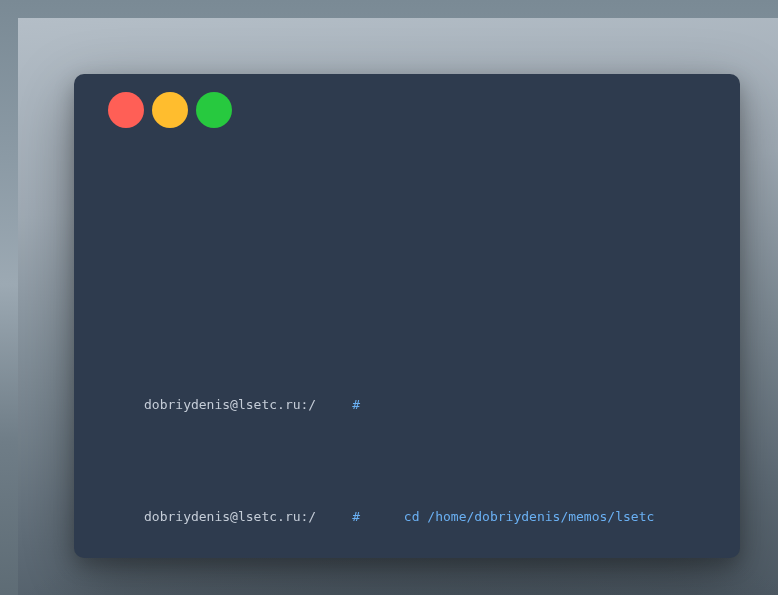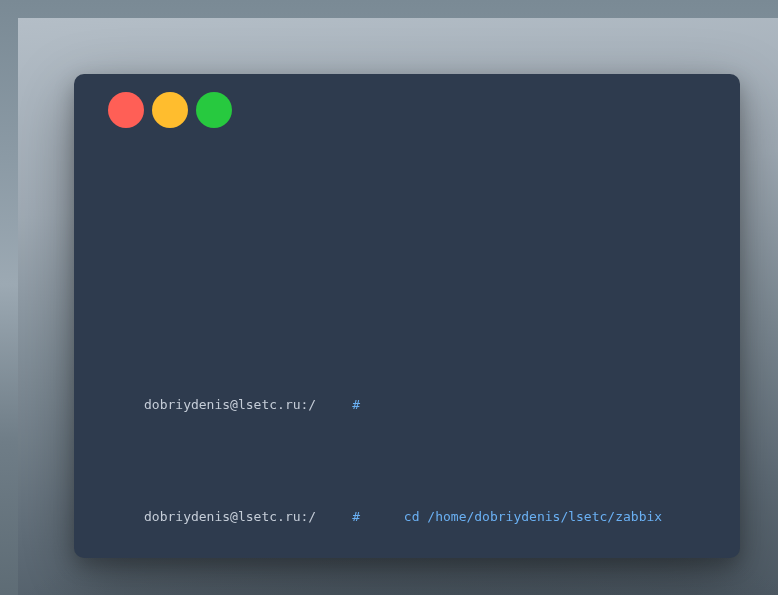--- a/index.html
+++ b/index.html
@@ -68,21 +68,21 @@
     <div class="traffic-light tl-red"></div>
     <div class="traffic-light tl-yellow"></div>
     <div class="traffic-light tl-green"></div>
   </div>
 
   <div class="term-body">
     <div class="spacer"></div>
 
     <span class="line"><span class="prompt-user">dobriydenis@lsetc.ru:/</span><span class="prompt-hash">#</span></span>
 
-    <span class="line"><span class="prompt-user">dobriydenis@lsetc.ru:/</span><span class="prompt-hash">#</span><span class="cmd"> cd /home/dobriydenis/lsetc/zabbix</span></span>
+    <span class="line"><span class="prompt-user">dobriydenis@lsetc.ru:/</span><span class="prompt-hash">#</span><span class="cmd"> cd /home/dobriydenis/memos/lsetc</span></span>
 
 
     
 
     
 
     
   </div>
 </div>
 

